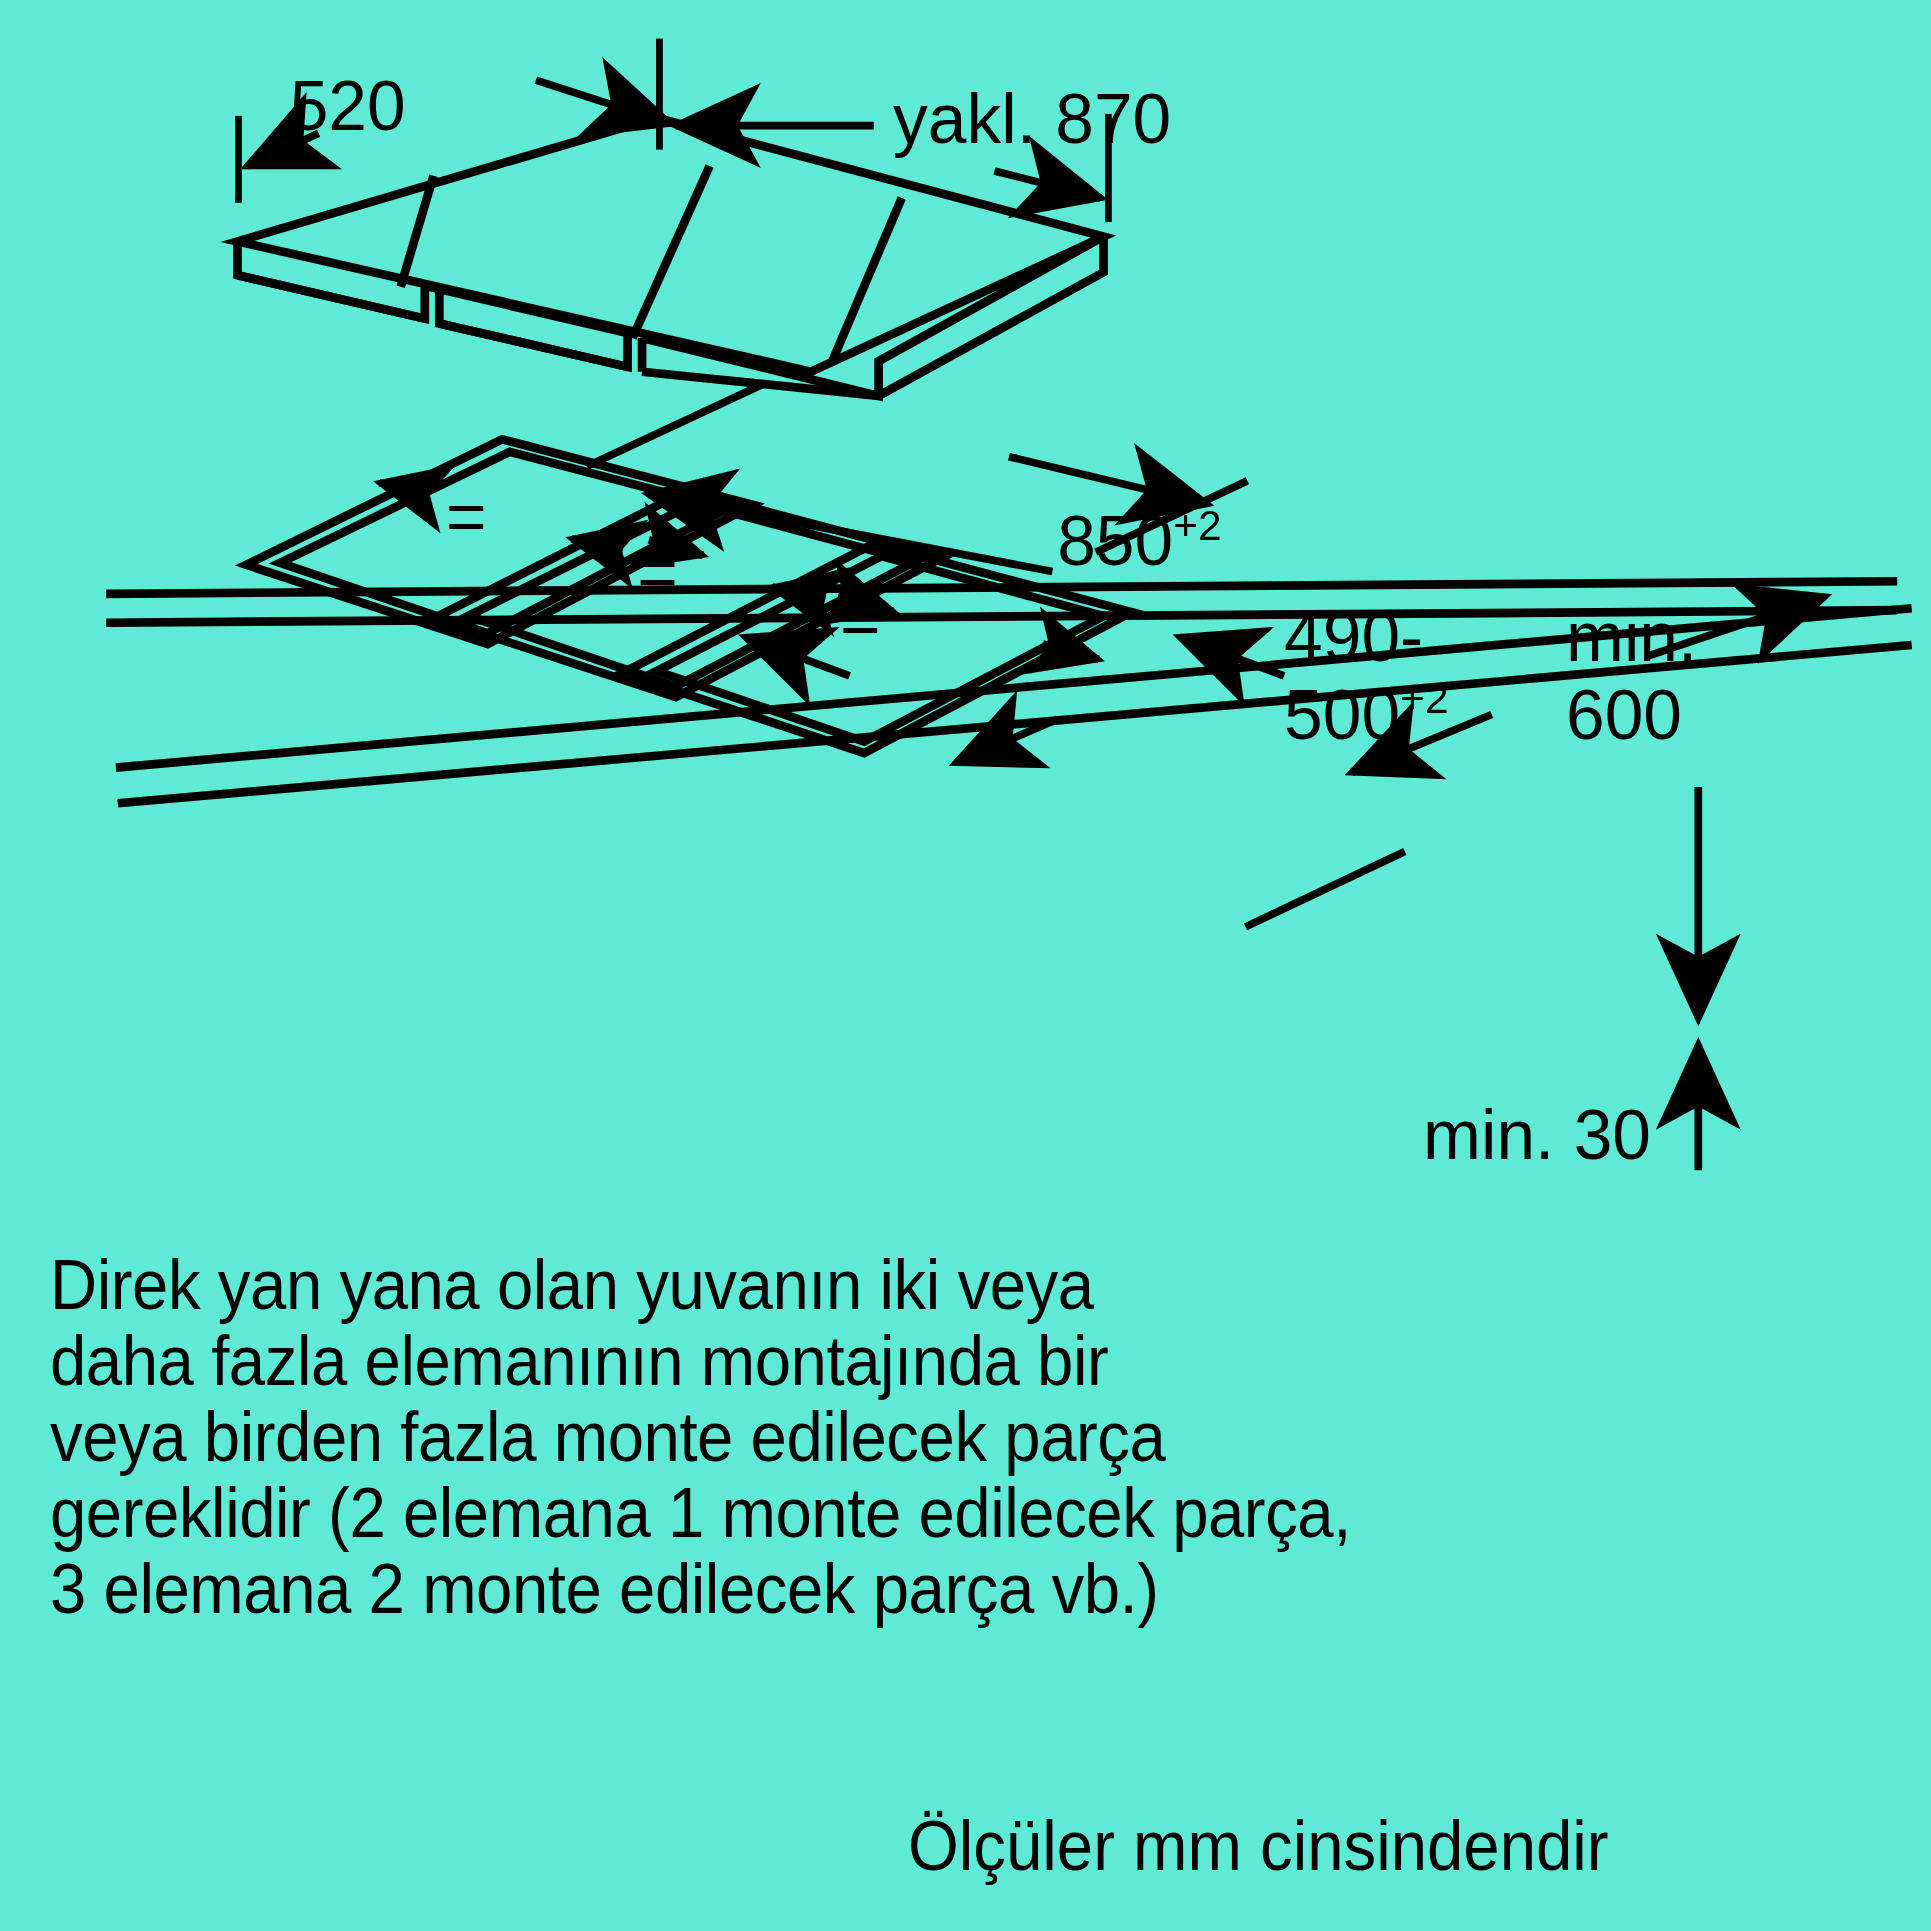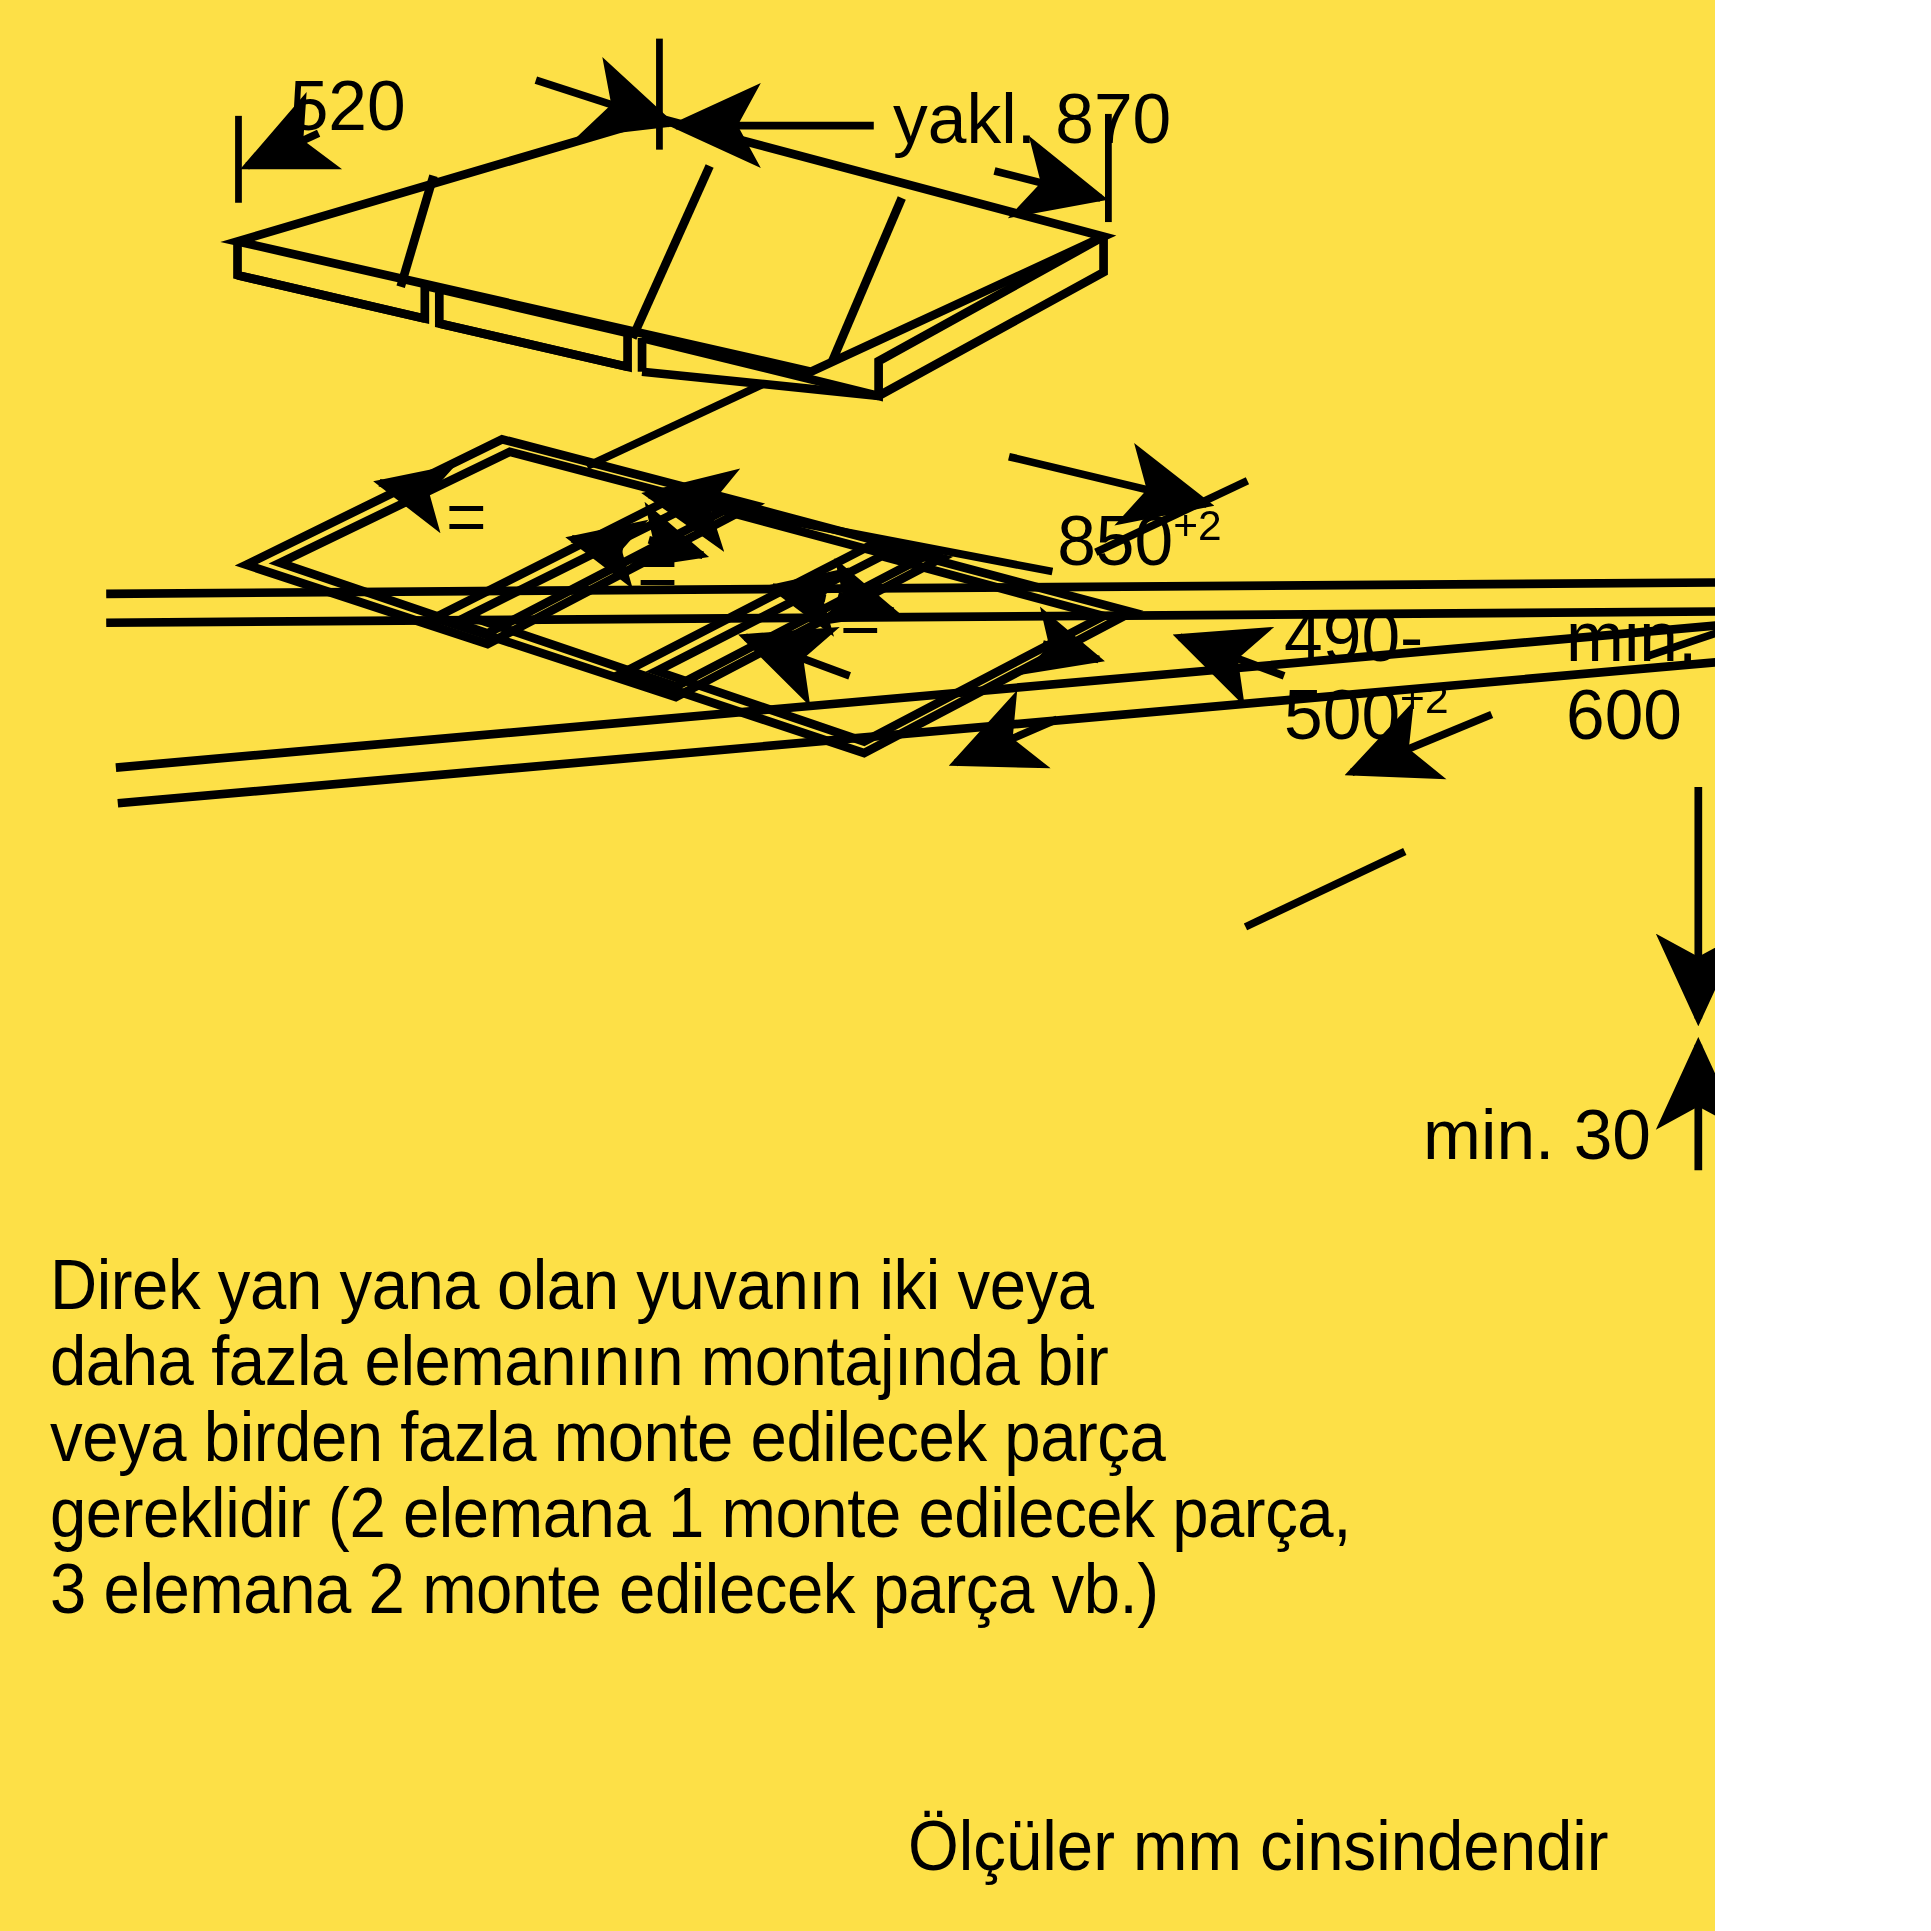--- a/index.html
+++ b/index.html
@@ -2,23 +2,23 @@
 <html><head>
 <meta charset="utf-8">
 <style>
   html, body {
     margin: 0;
     padding: 0;
     background: #ffffff;
   }
   #page {
     position: relative;
-    width: 1715px;
+    width: 1931px;
     height: 1931px;
-    background: #fde047;
+    background: #5eead4;
     overflow: hidden;
     font-family: "Liberation Sans", sans-serif;
     color: #000000;
   }
   #drawing {
     position: absolute;
     left: 0;
     top: 0;
     width: 1931px;
     height: 1931px;

